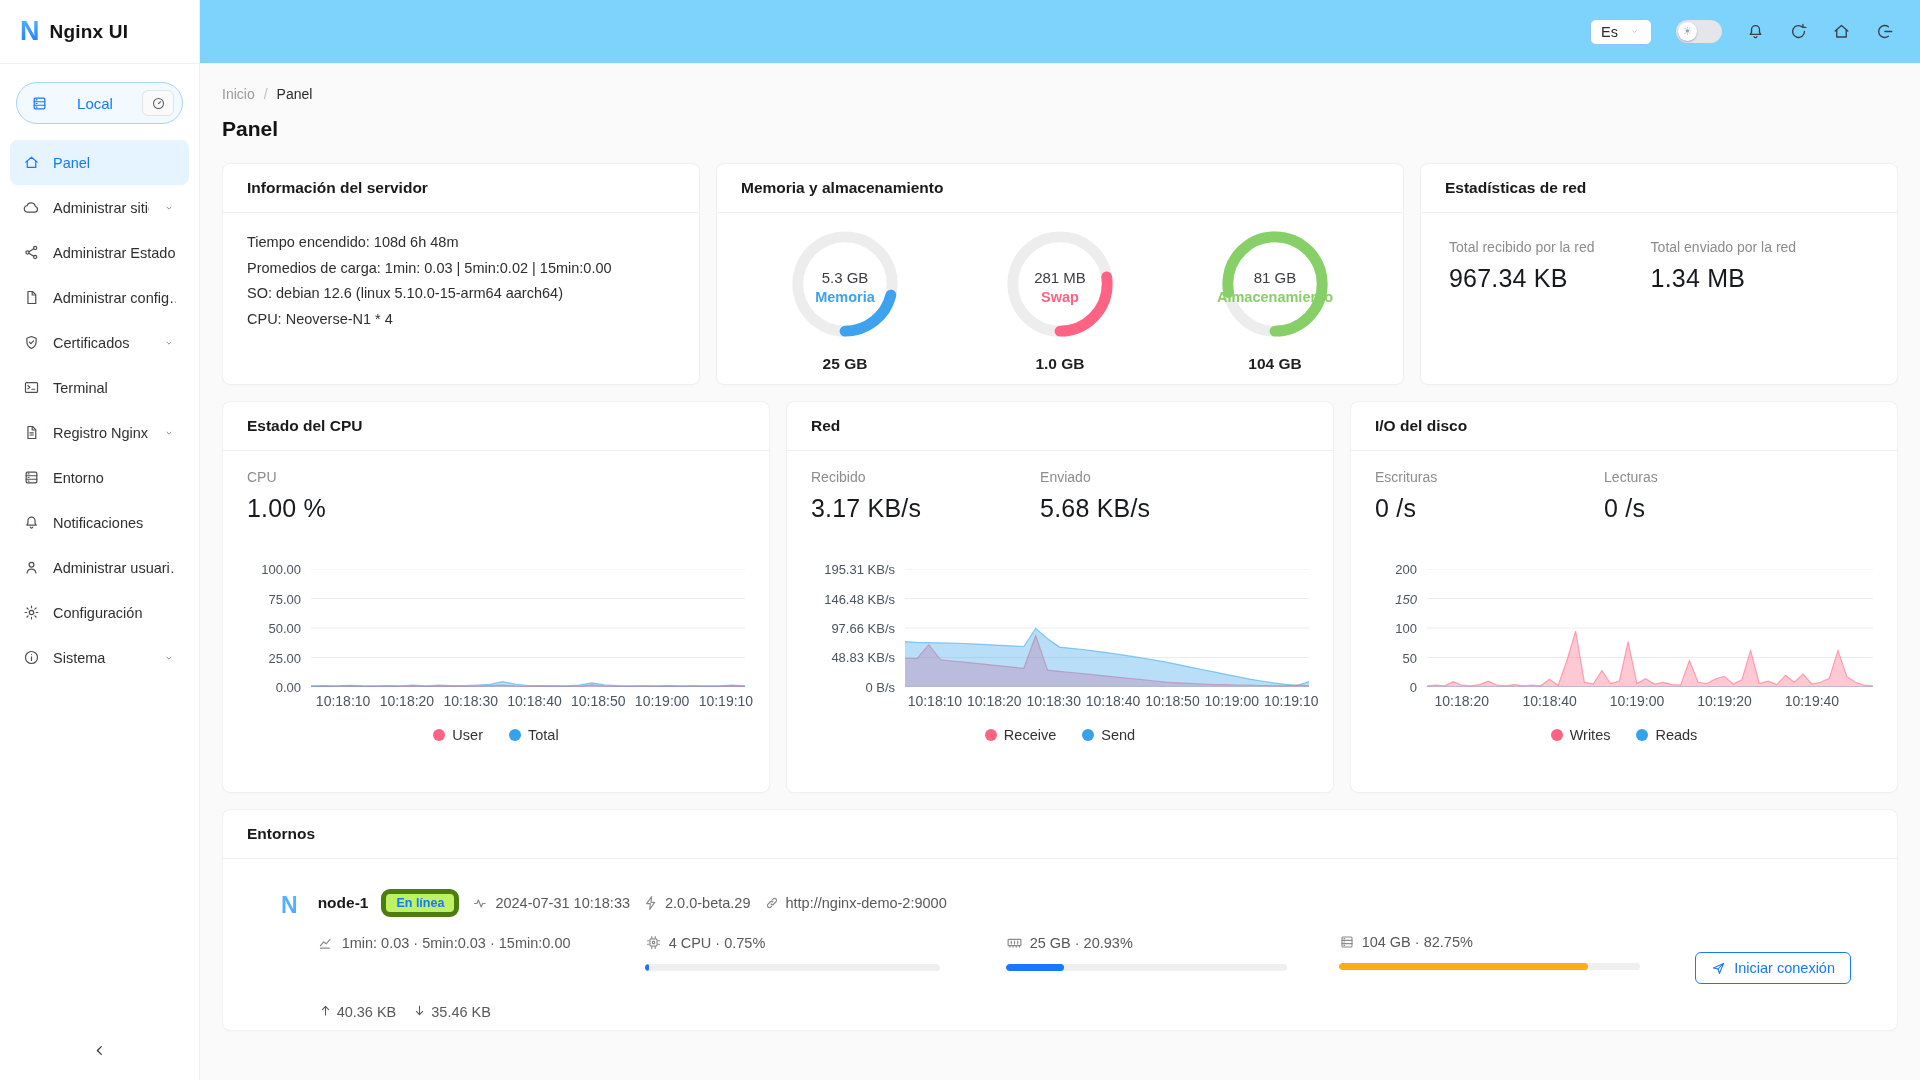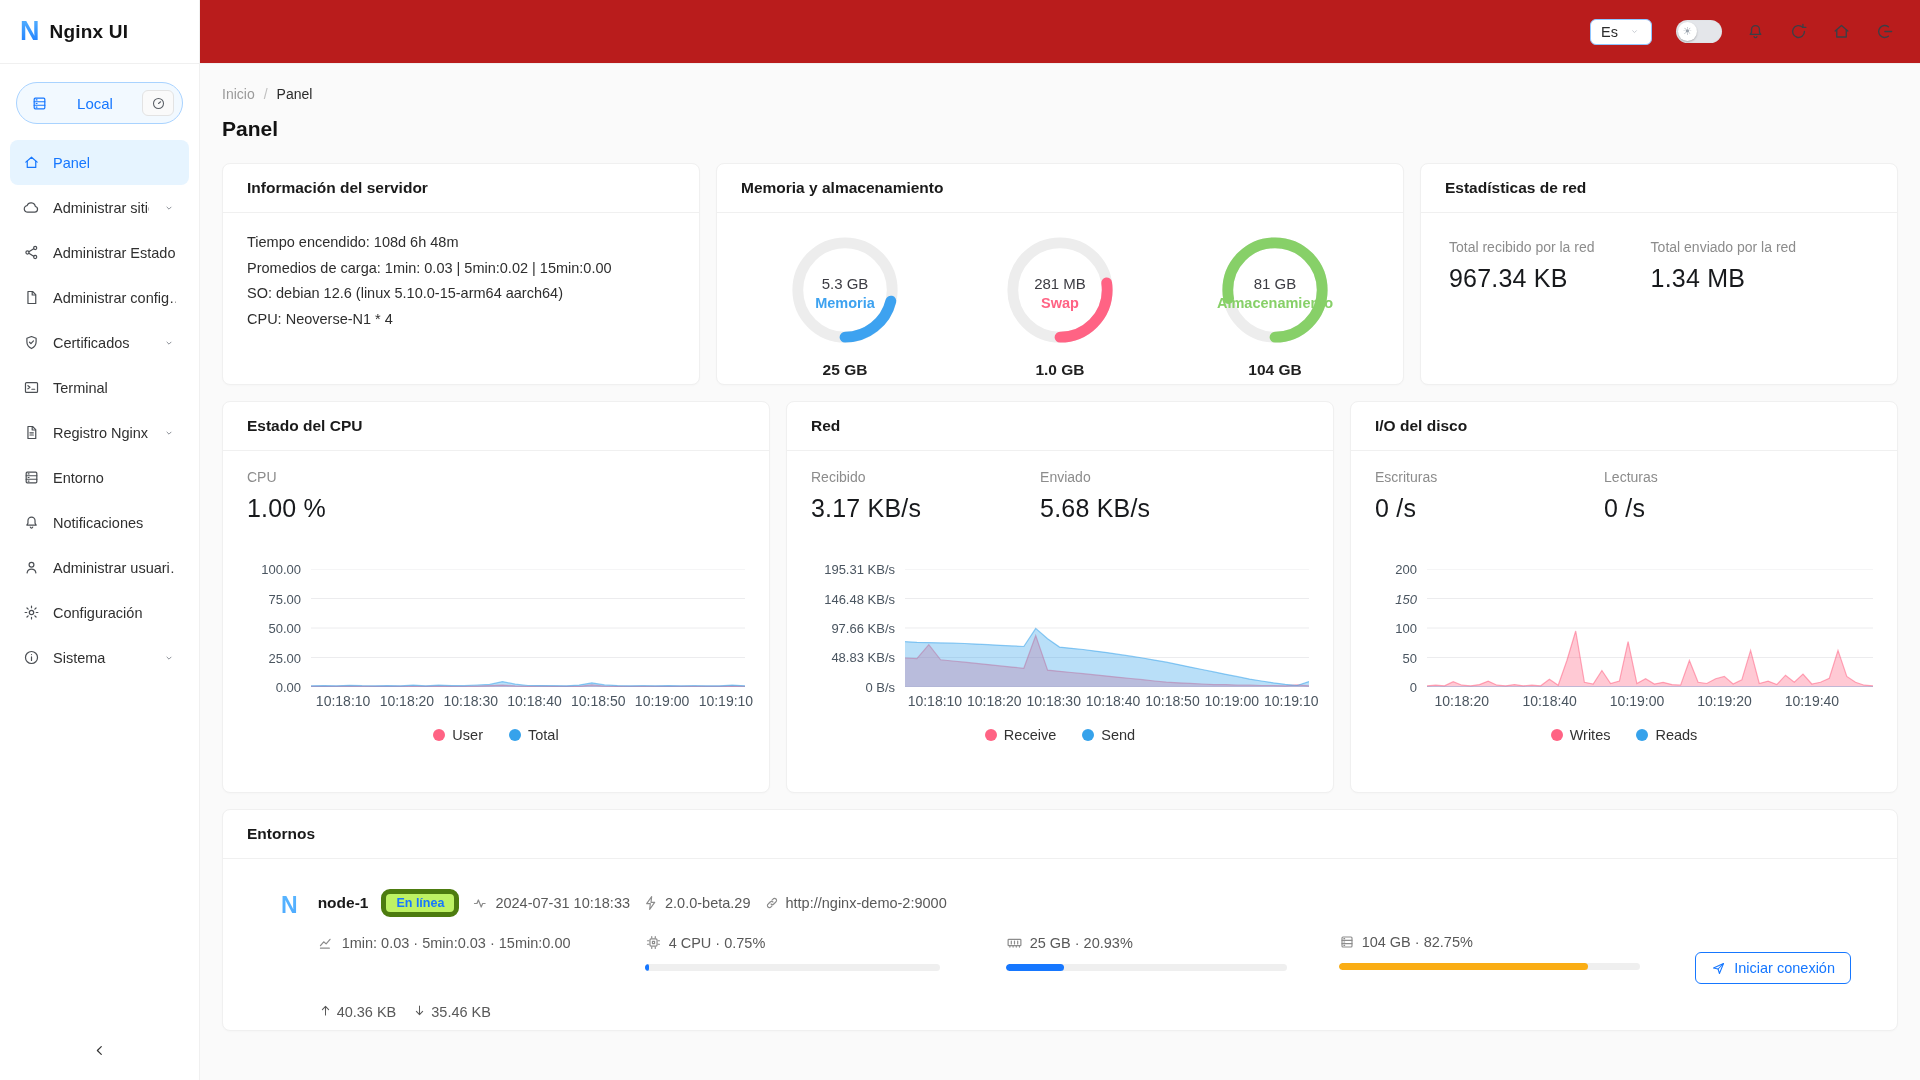--- a/index.html
+++ b/index.html
@@ -18,21 +18,21 @@
   .menu-item { height:45px; display:flex; align-items:center; gap:13px; padding:0 13px; border-radius:8px; font-size:14.5px; color:#303030; cursor:pointer; }
   .menu-item .mi-icon { display:flex; color:#4b4f54; }
   .menu-item .mi-label { flex:1; white-space:nowrap; overflow:hidden; }
   .menu-item .mi-chev { color:#8a8f96; display:flex; }
   .menu-item.active { background:#e6f4ff; color:#1677ff; }
   .menu-item.active .mi-icon { color:#1677ff; }
   .collapse-btn { position:absolute; bottom:10px; left:0; width:100%; height:40px; display:flex; align-items:center; justify-content:center; color:#333; cursor:pointer; }
 
   
   .main { flex:1; display:flex; flex-direction:column; height:100%; min-width:0; }
-  .topbar { height:64px; background:#b91c1c; border-bottom:1px solid #f0f0f0; display:flex; align-items:center; justify-content:flex-end; gap:24px; padding:0 26px; }
+  .topbar { height:64px; background:#7dd3fc; border-bottom:1px solid #f0f0f0; display:flex; align-items:center; justify-content:flex-end; gap:24px; padding:0 26px; }
   .lang-select { display:flex; align-items:center; gap:10px; border:1px solid #8ec5ff; border-radius:6px; padding:4px 10px; background:#fff; cursor:pointer; }
   .lang-select .lv { font-size:14.5px; color:#2b2b2b; }
   .lang-select .chev { color:#c4c9cf; display:flex; }
   .switch { width:46px; height:23px; border-radius:12px; background:#e4e6ea; position:relative; cursor:pointer; box-shadow:inset 0 0 2px rgba(0,0,0,.06); }
   .switch .knob { position:absolute; top:2px; left:2px; width:19px; height:19px; border-radius:50%; background:#fff; box-shadow:0 1px 2px rgba(0,0,0,.25); display:flex; align-items:center; justify-content:center; color:#9aa3ad; font-size:11px; }
   .tb-icon { color:#3b3f46; display:flex; cursor:pointer; }
 
   .content { flex:1; background:#fafafa; padding:0 22px 20px; overflow:hidden; }
   .breadcrumb { padding-top:22px; font-size:14px; display:flex; gap:9px; align-items:center; }
   .breadcrumb .bc-home { color:#9a9a9a; cursor:pointer; }
@@ -48,21 +48,21 @@
 
   .c-server { flex:0 0 478px; height:222px; }
   .c-mem { flex:1; height:222px; }
   .c-net { flex:0 0 478px; height:222px; }
   .c-chart { flex:1 1 0; height:392px; }
   .c-env { flex:1; height:222px; }
 
   .server-lines { padding:17px 24px; }
   .server-lines div { font-size:14.5px; color:#2e2e2e; line-height:25.5px; }
 
-  .gauges { display:flex; justify-content:space-evenly; align-items:center; padding:12px 8px 0; }
+  .gauges { display:flex; justify-content:space-evenly; padding:12px 8px 0; }
   .gauge-block { text-align:center; width:190px; }
   .gauge-wrap { position:relative; width:118px; height:118px; margin:0 auto; }
   .gauge-wrap svg { position:absolute; inset:0; }
   .gauge-center { position:absolute; inset:0; display:flex; flex-direction:column; align-items:center; justify-content:center; gap:3px; padding-top:6px; }
   .gauge-val { font-size:15px; color:#3c3c43; }
   .gauge-name { font-size:14.5px; font-weight:700; white-space:nowrap; }
   .gauge-total { margin-top:12px; font-size:15.5px; font-weight:700; color:#1f1f1f; }
 
   .net-body { padding:26px 28px; display:flex; }
   .net-item { width:48%; }

